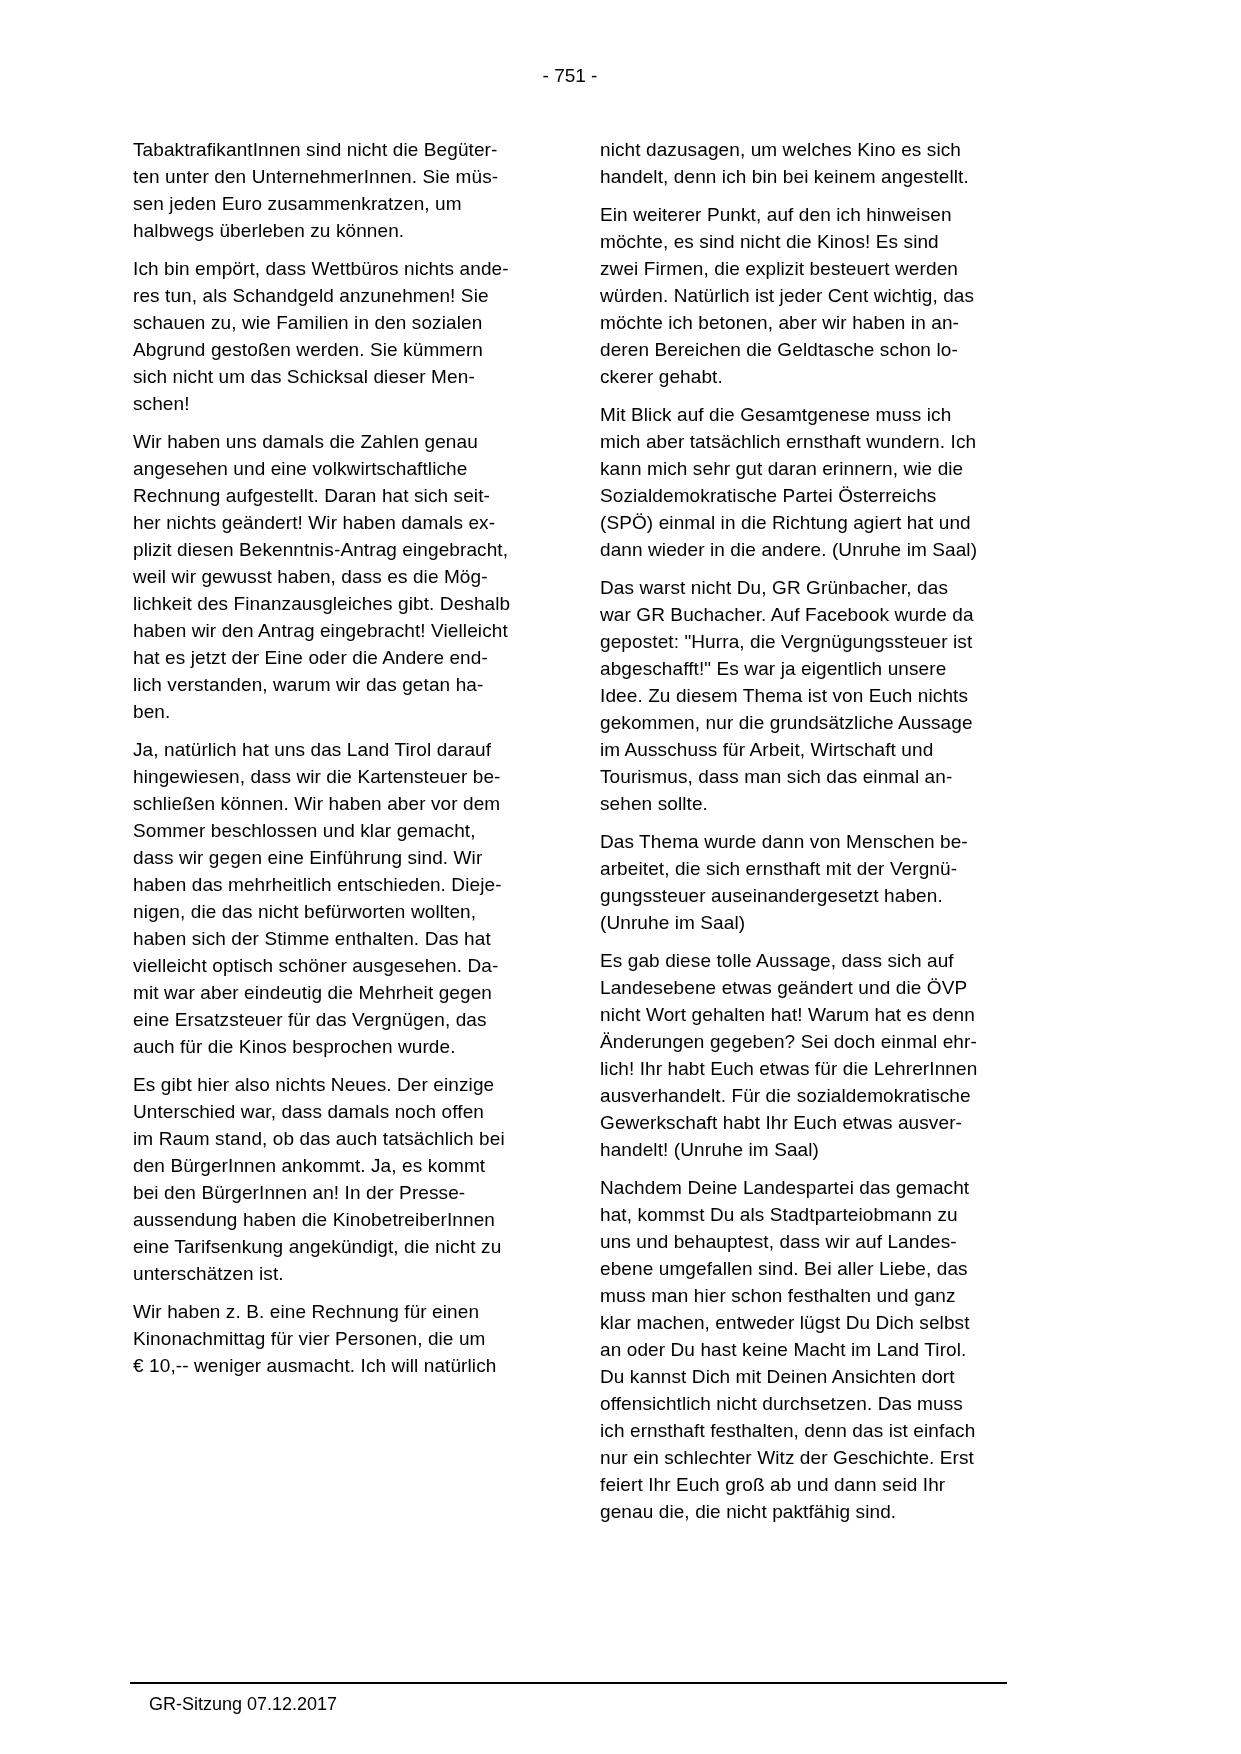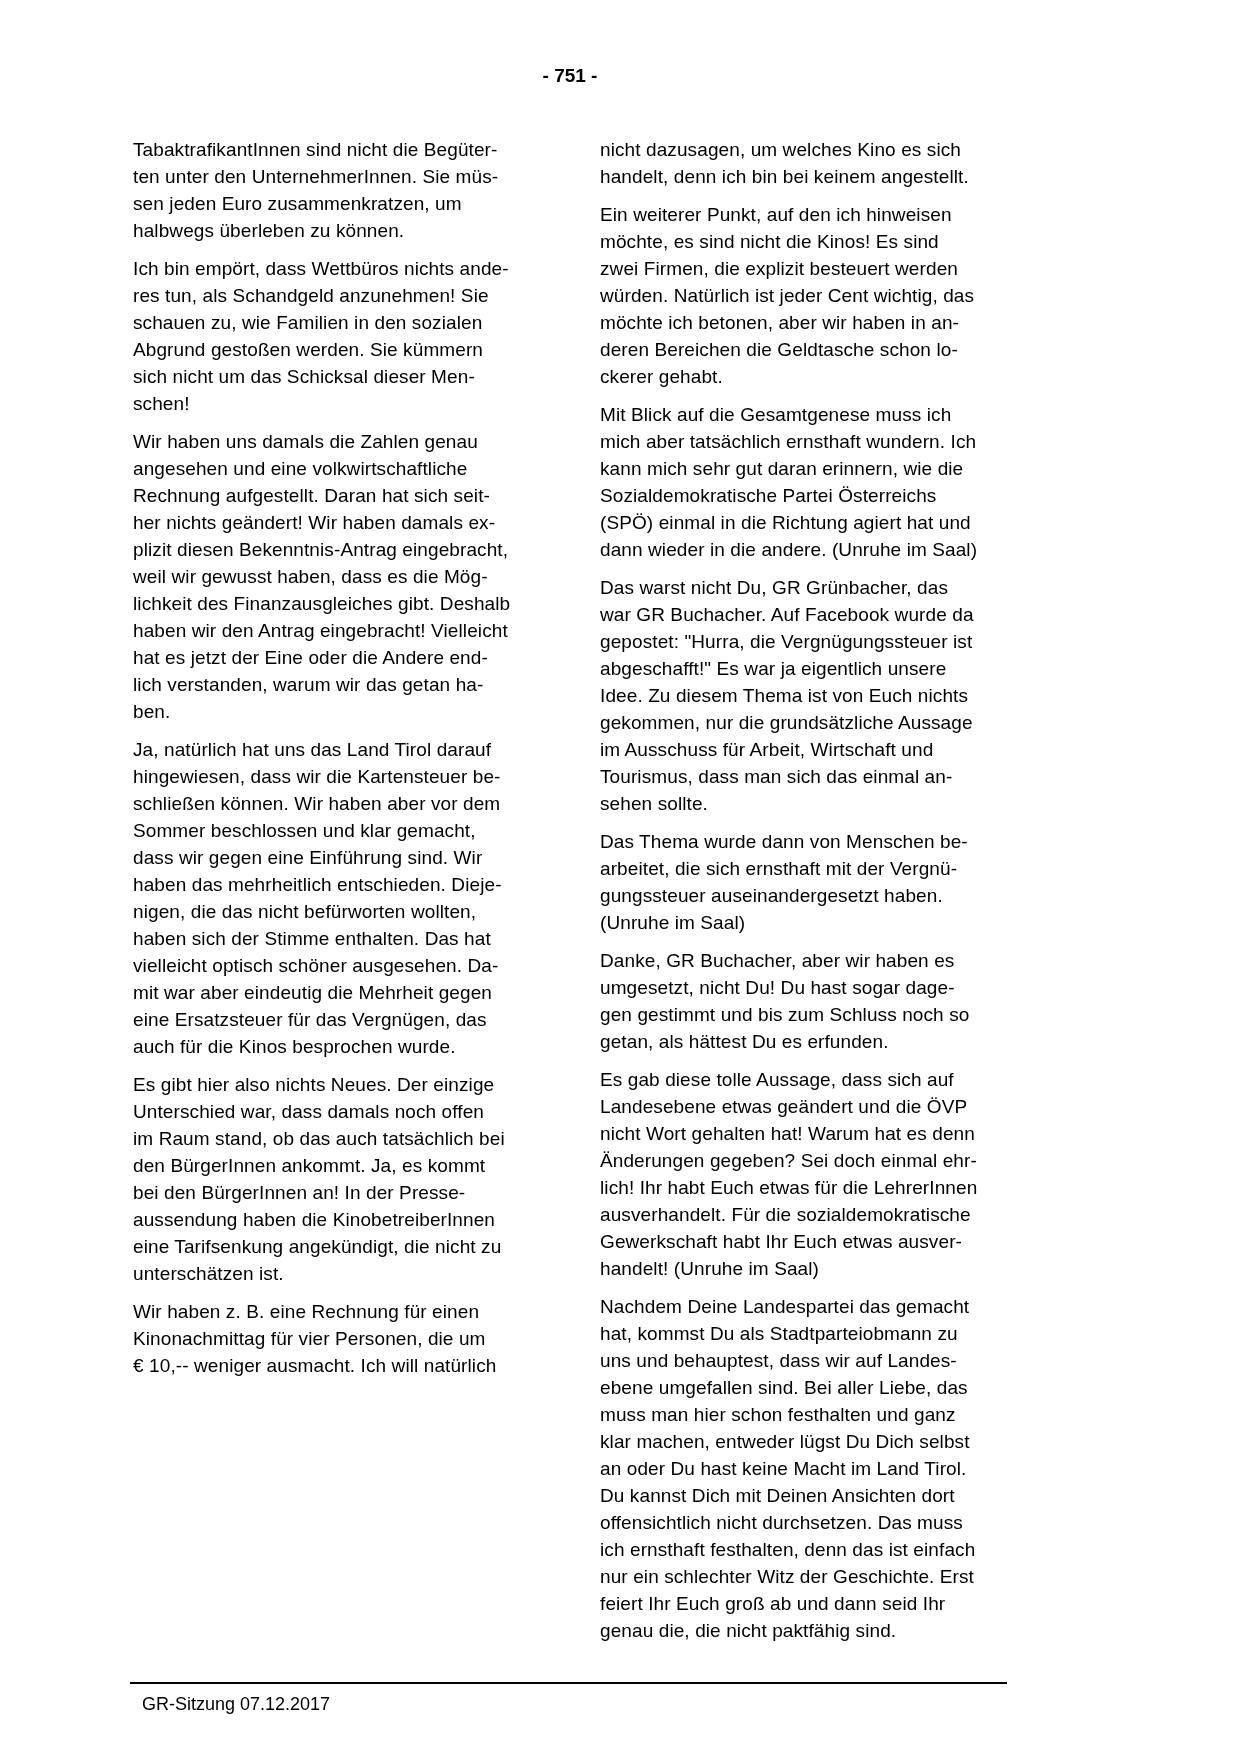--- a/index.html
+++ b/index.html
@@ -16,21 +16,20 @@
     overflow: hidden;
   }
   .page-number {
     position: absolute;
     top: 62px;
     left: 133px;
     width: 874px;
     text-align: center;
     font-size: 19px;
     line-height: 27px;
-    font-weight: bold;
   }
   .columns {
     position: absolute;
     top: 128px;
     left: 133px;
     width: 879px;
     display: flex;
     gap: 55px;
   }
   .column {
@@ -51,21 +50,21 @@
     position: absolute;
     top: 1682px;
     left: 130px;
     width: 877px;
     height: 0;
     border-top: 2px solid #000000;
   }
   .footer-text {
     position: absolute;
     top: 1692px;
-    left: 142px;
+    left: 149px;
     font-size: 18px;
     line-height: 24px;
   }
 </style>
 </head>
 <body>
 
 <div class="page-number">- 751 -</div>
 
 <div class="columns">
@@ -137,24 +136,20 @@
 abgeschafft!" Es war ja eigentlich unsere
 Idee. Zu diesem Thema ist von Euch nichts
 gekommen, nur die grundsätzliche Aussage
 im Ausschuss für Arbeit, Wirtschaft und
 Tourismus, dass man sich das einmal an-
 sehen sollte.</p>
     <p>Das Thema wurde dann von Menschen be-
 arbeitet, die sich ernsthaft mit der Vergnü-
 gungssteuer auseinandergesetzt haben.
 (Unruhe im Saal)</p>
-    <p>Danke, GR Buchacher, aber wir haben es
-umgesetzt, nicht Du! Du hast sogar dage-
-gen gestimmt und bis zum Schluss noch so
-getan, als hättest Du es erfunden.</p>
     <p>Es gab diese tolle Aussage, dass sich auf
 Landesebene etwas geändert und die ÖVP
 nicht Wort gehalten hat! Warum hat es denn
 Änderungen gegeben? Sei doch einmal ehr-
 lich! Ihr habt Euch etwas für die LehrerInnen
 ausverhandelt. Für die sozialdemokratische
 Gewerkschaft habt Ihr Euch etwas ausver-
 handelt! (Unruhe im Saal)</p>
     <p>Nachdem Deine Landespartei das gemacht
 hat, kommst Du als Stadtparteiobmann zu

